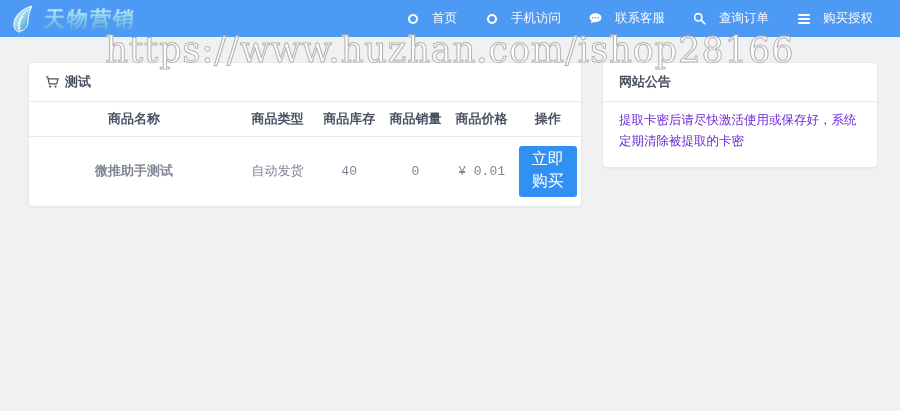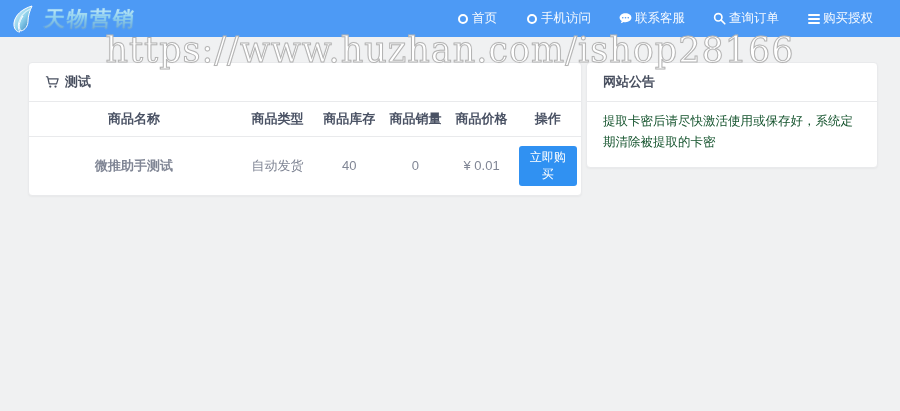--- a/index.html
+++ b/index.html
@@ -22,21 +22,21 @@
   .logo-mark { width:32px; height:32px; display:block; }
   .logo-text {
     font-size:21px; font-weight:bold; letter-spacing:2px;
     background:linear-gradient(180deg,#bfeef7 0%,#56b8e6 45%,#1e6fb8 100%);
     -webkit-background-clip:text; background-clip:text; color:transparent;
     text-shadow:0 0 1px rgba(255,255,255,0.35);
     transform:skewX(-4deg);
   }
   .nav-menu { margin-left:auto; display:flex; align-items:center; margin-right:13px; }
   .nav-item {
-    display:flex; align-items:center; gap:3px;
+    display:flex; align-items:center; gap:13px;
     padding:0 14px; height:37px; cursor:pointer;
     color:rgba(255,255,255,0.95); font-size:12.5px; white-space:nowrap;
   }
   .nico { display:inline-flex; align-items:center; justify-content:center; width:13px; height:13px; }
   .ring { width:10px; height:10px; border:2.5px solid #fff; border-radius:50%; }
   .bars { display:flex; flex-direction:column; gap:2px; width:12px; }
   .bars i { display:block; height:2px; background:#fff; border-radius:1px; }
 
   
   .watermark {
@@ -44,23 +44,24 @@
     z-index:5; white-space:nowrap; pointer-events:none;
     font-family:"DejaVu Serif","Liberation Serif",serif;
     font-size:35px; letter-spacing:1px; line-height:1;
     color:#ffffff;
     -webkit-text-stroke:1px #b4b4b4;
     text-shadow:0 0 1px rgba(160,160,160,0.6);
   }
 
   
   .container {
-    display:flex; gap:4px;
+    display:flex; gap:20px;
     padding:25px 22px 0 28px;
     align-items:flex-start;
+    font-family:Liberation Mono, monospace;
   }
   .card {
     background:#fff; border:1px solid #e9eaec; border-radius:4px;
     box-shadow:0 1px 2px rgba(0,0,0,0.04);
   }
   .card-head {
     display:flex; align-items:center; gap:6px;
     padding:10px 16px; border-bottom:1px solid #e9eaec;
     font-size:13px; font-weight:bold; color:#495060;
   }
@@ -77,27 +78,27 @@
   .ptable .c-name  { width:38%; }
   .ptable .c-type  { width:14%; }
   .ptable .c-stock { width:12%; }
   .ptable .c-sales { width:12%; }
   .ptable .c-price { width:12%; }
   .ptable .c-act   { width:12%; }
   .td-name { font-weight:bold; color:#5a6270; }
   .td-price { color:#3b8cf0; }
   .buy-btn {
     display:inline-block; background:#3091f2; color:#fff;
-    font-size:12px; padding:3px 10px; border:none; border-radius:3px;
+    font-size:16px; padding:3px 10px; border:none; border-radius:3px;
     cursor:pointer; line-height:1.4; font-family:inherit;
   }
 
   .announce-card { flex:1; }
   .announce-body {
-    padding:9px 16px 15px; font-size:12.5px; color:#14532d; line-height:1.65;
+    padding:9px 16px 15px; font-size:12.5px; color:#6d28d9; line-height:1.65;
   }
 </style>
 </head>
 <body>
 
 <div class="navbar">
   <div class="logo">
     <svg class="logo-mark" viewBox="0 0 32 32">
       <defs>
         <linearGradient id="lg" x1="0" y1="0" x2="1" y2="1">

